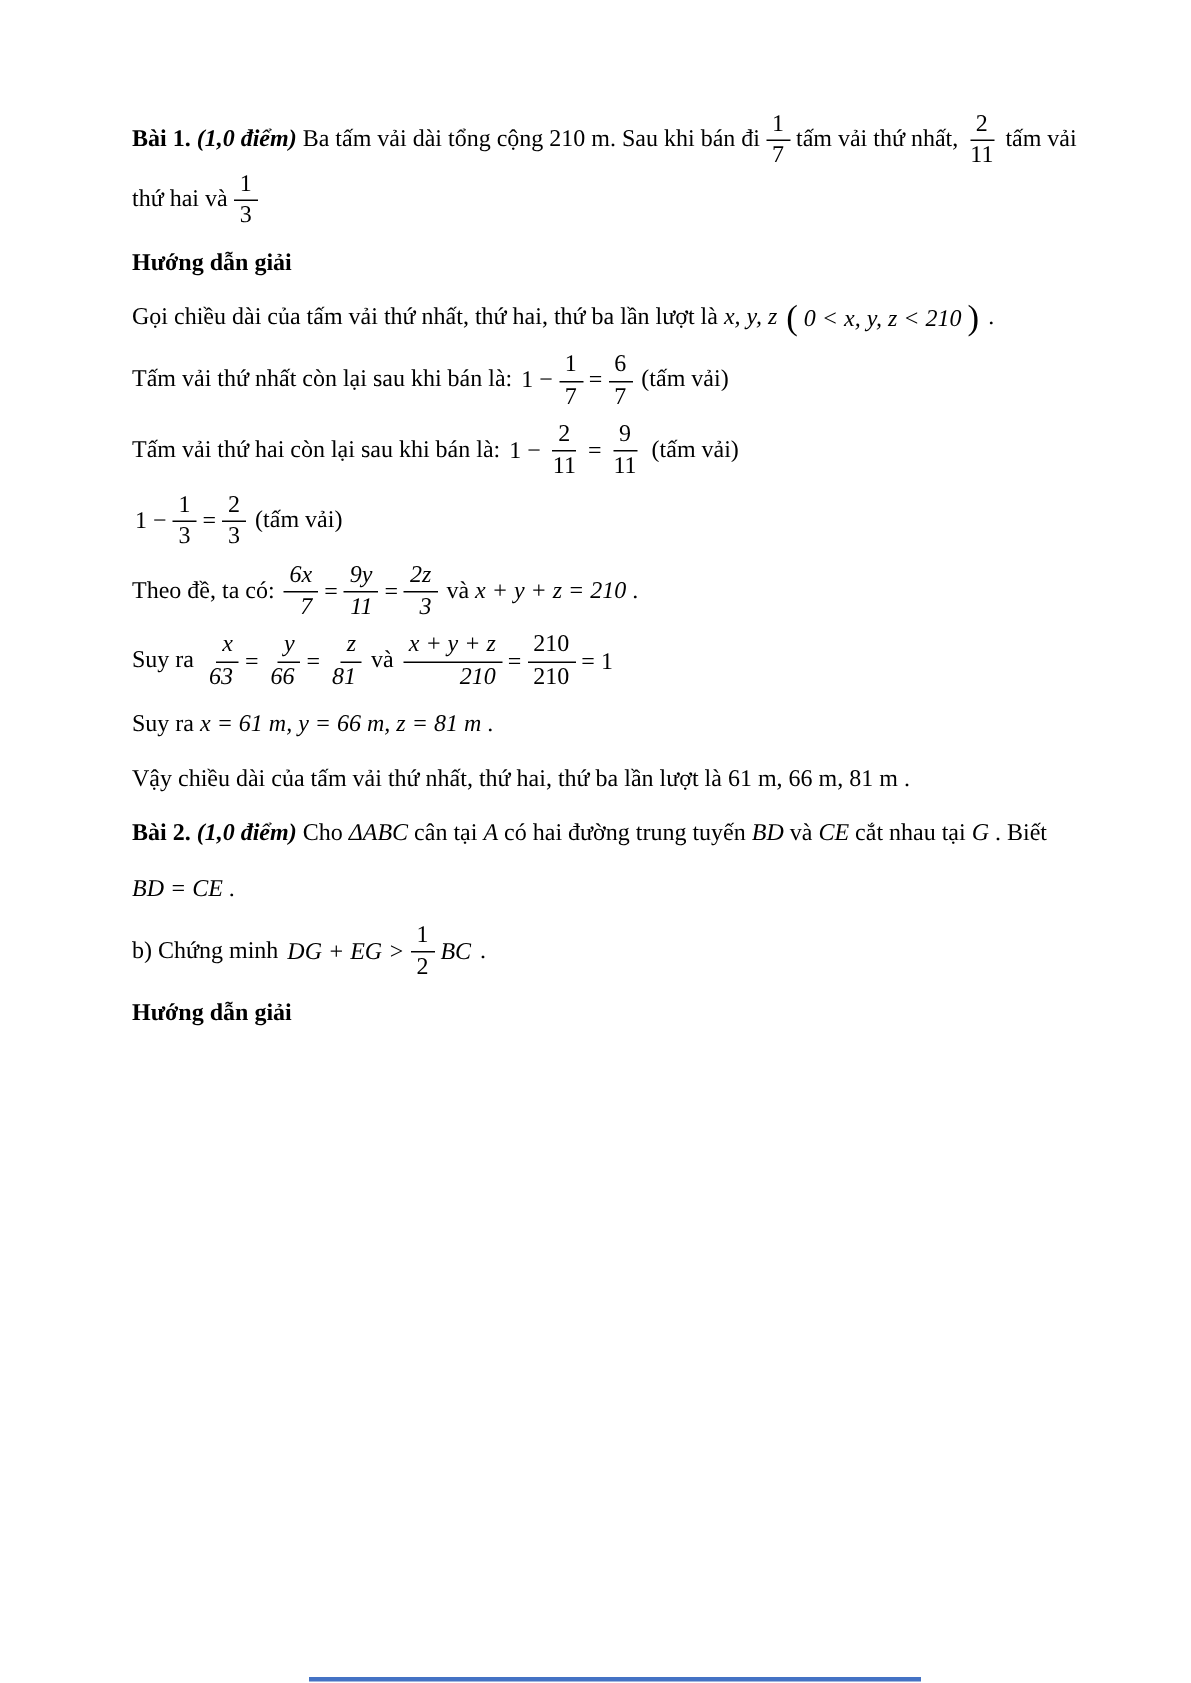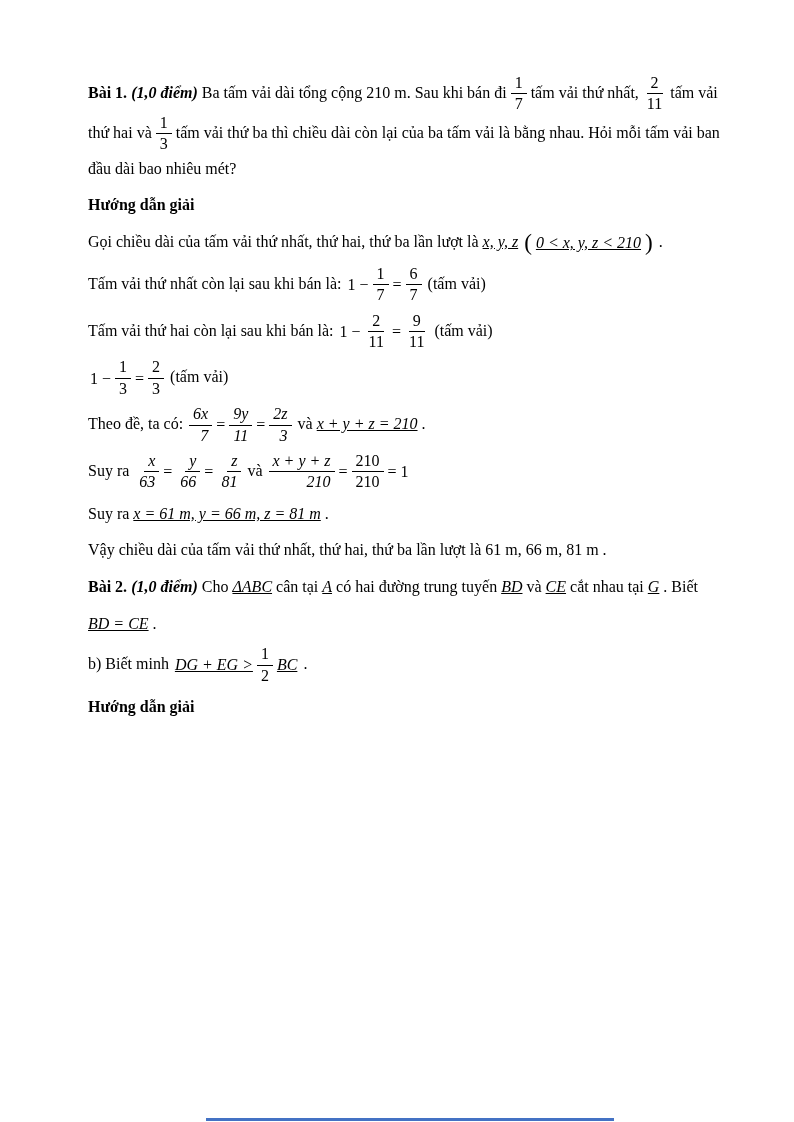--- a/index.html
+++ b/index.html
@@ -9,21 +9,21 @@
     background:#ffffff;
     color:#000000;
     font-family:"Liberation Serif","DejaVu Serif",serif;
     font-size:16px;
     overflow:hidden;
   }
   .page { position:absolute; top:0; left:16px; width:794px; height:1122px; padding:74px 70px 0 72px; }
   p.para { line-height:1.85; margin:0 0 7px 0; text-align:left; }
   .b  { font-weight:bold; }
   .bi { font-weight:bold; font-style:italic; }
-  .math  { font-style:italic;text-decoration:underline; }
+  .math  { font-style:italic; }
   .mathn { font-style:normal; }
   .eq {
     display:inline-flex; align-items:center; vertical-align:middle;
     gap:4px; white-space:nowrap; padding:0 2px;
   }
   .frac {
     display:inline-flex; flex-direction:column; align-items:center;
     vertical-align:middle; line-height:1.15; font-style:normal;
   }
   .frac.fv { font-style:italic;align-items:flex-end; }
@@ -50,21 +50,20 @@
     <span>tấm vải thứ nhất,</span>
     <span class="frac">
         <span class="num">2</span>
         <span class="den">11</span>
       </span>
     <span>tấm vải thứ hai và</span>
     <span class="frac">
         <span class="num">1</span>
         <span class="den">3</span>
       </span>
-    <span>tấm vải thứ ba thì chiều dài còn lại của ba tấm vải là bằng nhau. Hỏi mỗi tấm vải ban đầu dài bao nhiêu mét?</span>
   </p>
 
   <p class="para b">Hướng dẫn giải</p>
 
   <p class="para">
     <span>Gọi chiều dài của tấm vải thứ nhất, thứ hai, thứ ba lần lượt là</span>
     <span class="math">x, y, z</span>
     <span class="eq">
         <span class="paren">(</span>
         <span class="math">0 &lt; x, y, z &lt; 210</span>
@@ -207,21 +206,21 @@
     <span>. Biết</span>
   </p>
 
   <p class="para">
     <span class="math">BD = CE</span>
     <span>.</span>
   </p>
 
 
   <p class="para">
-    <span>b) Biết minh</span>
+    <span>b) Chứng minh</span>
     <span class="eq">
       <span class="math">DG + EG &gt;</span>
       <span class="frac">
           <span class="num">1</span>
           <span class="den">2</span>
         </span>
       <span class="math">BC</span>
     </span>
     <span>.</span>
   </p>

